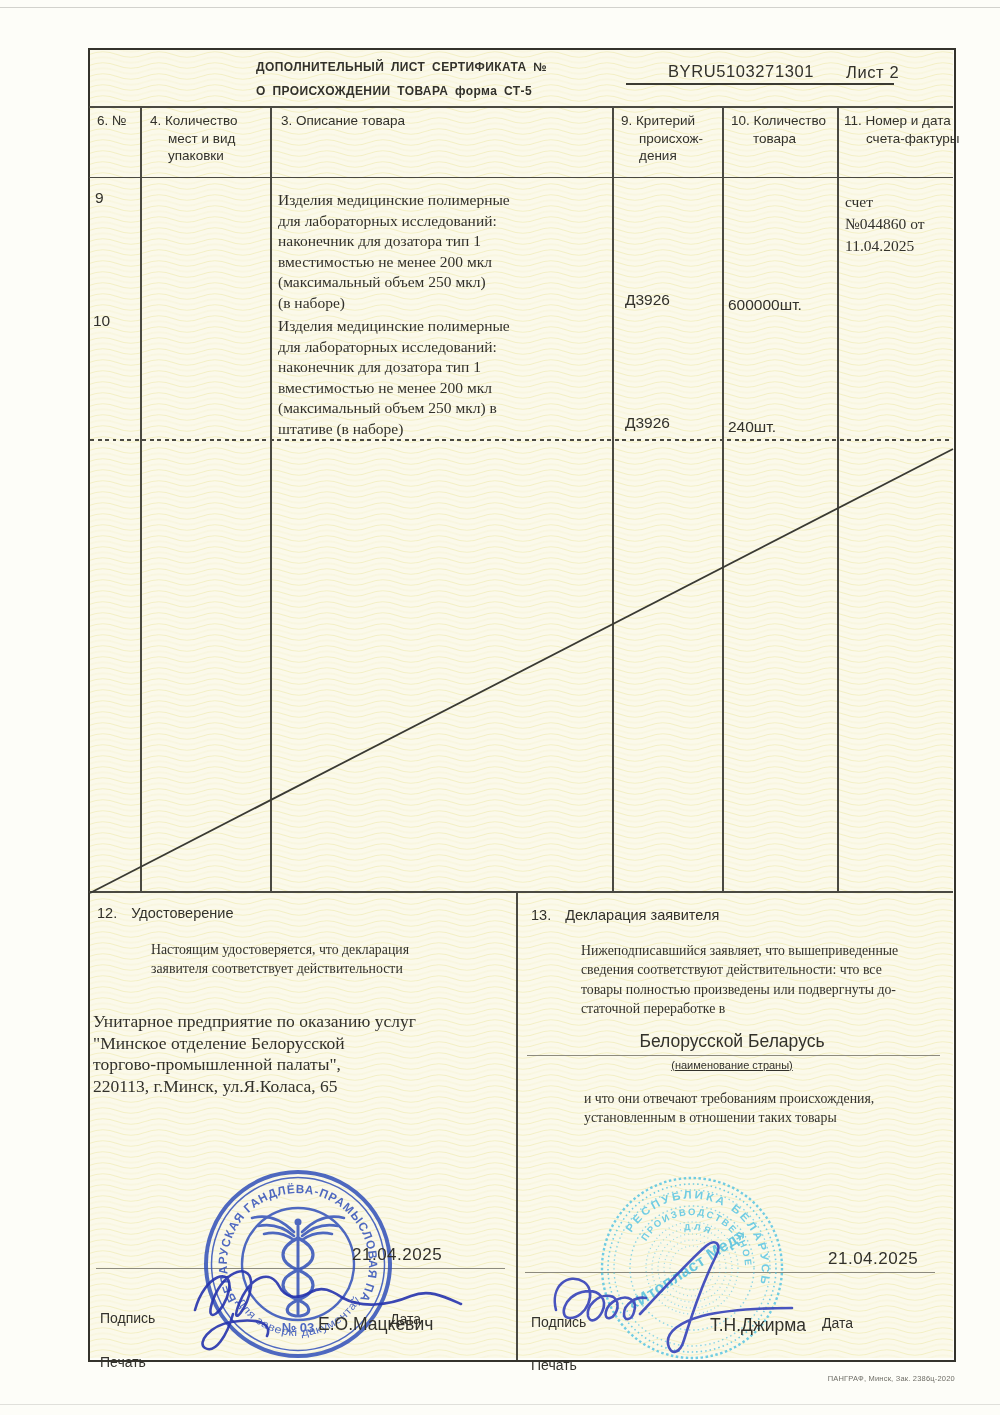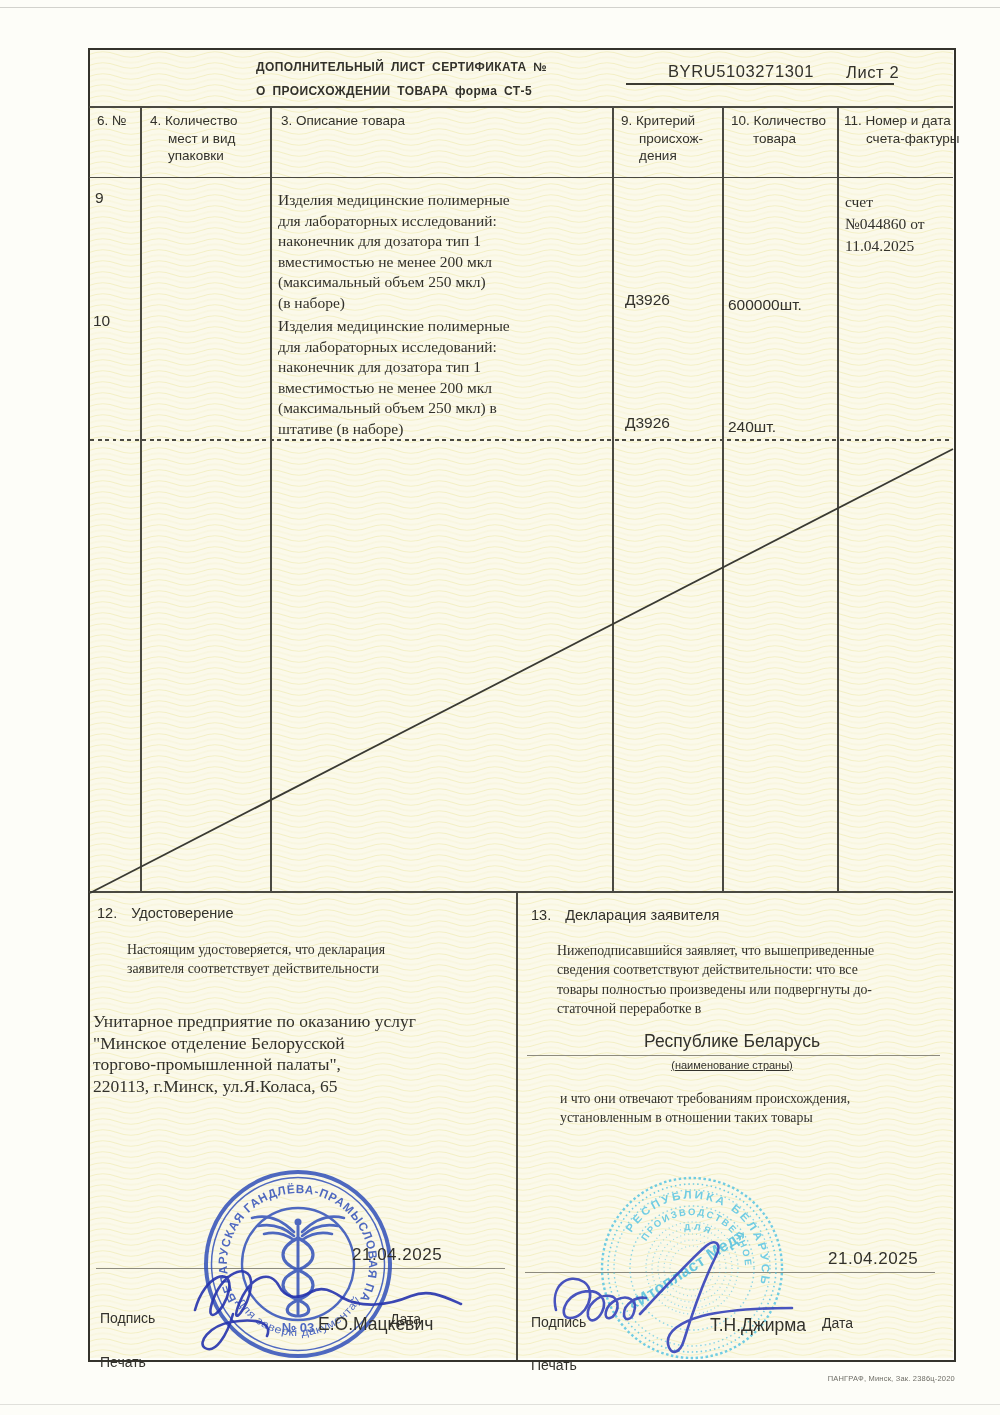--- a/index.html
+++ b/index.html
@@ -20,21 +20,21 @@
     background:repeating-linear-gradient(90deg,#4b4a42 0 4px,transparent 4px 7.5px);}
   .title{font-size:12px;letter-spacing:.4px;word-spacing:3px;z-index:4;font-weight:bold;}
   .serial{font-size:16.5px;letter-spacing:.6px;z-index:4;}
   .serial-underline{position:absolute;left:626px;top:83px;width:268px;height:1.6px;background:#3c3b33;z-index:2;}
   .th{font-size:13.5px;line-height:17.5px;z-index:4;}
   .hang18{text-indent:-18px;padding-left:18px;}
   .hang22{text-indent:-22px;padding-left:22px;}
   .cell{font-size:15.5px;line-height:20.6px;z-index:4;}
   .sec-head{font-size:14.5px;z-index:4;}
   .sec-head .num{margin-right:14px;}
-  .stmt{font-size:13.8px;line-height:19.3px;z-index:4;}
+  .stmt{font-size:13.8px;line-height:19.3px;z-index:4;margin-left:24px;}
   .issuer{font-size:17.5px;line-height:21.6px;z-index:4;}
   .country{font-size:17.5px;z-index:4;}
   .caption{font-size:11px;z-index:4;text-decoration:underline;}
   .lab{font-size:14px;z-index:4;margin-top:28px;}
   .dt{font-size:17px;letter-spacing:.5px;z-index:4;}
   .signer{font-size:17.5px;z-index:4;}
   .footer{font-size:7.5px;color:#6e6d66;letter-spacing:.2px;z-index:4;}
   svg{overflow:visible;}
   svg text{font-family:"Liberation Sans",sans-serif;}
 </style>
@@ -127,21 +127,21 @@
 <div class="abs lab" style="left:100px;top:1326px">Печать</div>
 <div class="abs signer" style="left:318px;top:1314px">Е.О.Мацкевич</div>
 
 <div class="abs sec-head" style="left:531px;top:907px">
   <span class="num">13.</span><span>Декларация заявителя</span>
 </div>
 <div class="abs stmt pre" style="left:557px;top:941px;width:380px">Нижеподписавшийся заявляет, что вышеприведенные
 сведения соответствуют действительности: что все
 товары полностью произведены или подвергнуты до-
 статочной переработке в</div>
-<div class="abs country" style="left:517px;top:1031px;width:430px;text-align:center">Республике Беларусь</div>
+<div class="abs country" style="left:517px;top:1031px;width:430px;text-align:center">Белорусской Беларусь</div>
 <div class="rule" style="left:527px;top:1055px;width:413px"></div>
 <div class="abs caption" style="left:517px;top:1059px;width:430px;text-align:center">(наименование страны)</div>
 <div class="abs stmt pre" style="left:560px;top:1089px;width:380px">и что они отвечают требованиям происхождения,
 установленным в отношении таких товары</div>
 <div class="abs dt" style="left:828px;top:1249px">21.04.2025</div>
 <div class="rule" style="left:525px;top:1272px;width:410px"></div>
 <div class="abs lab" style="left:531px;top:1286px">Подпись</div>
 <div class="abs lab" style="left:822px;top:1287px">Дата</div>
 <div class="abs lab" style="left:531px;top:1329px">Печать</div>
 <div class="abs signer" style="left:710px;top:1315px">Т.Н.Джирма</div>

